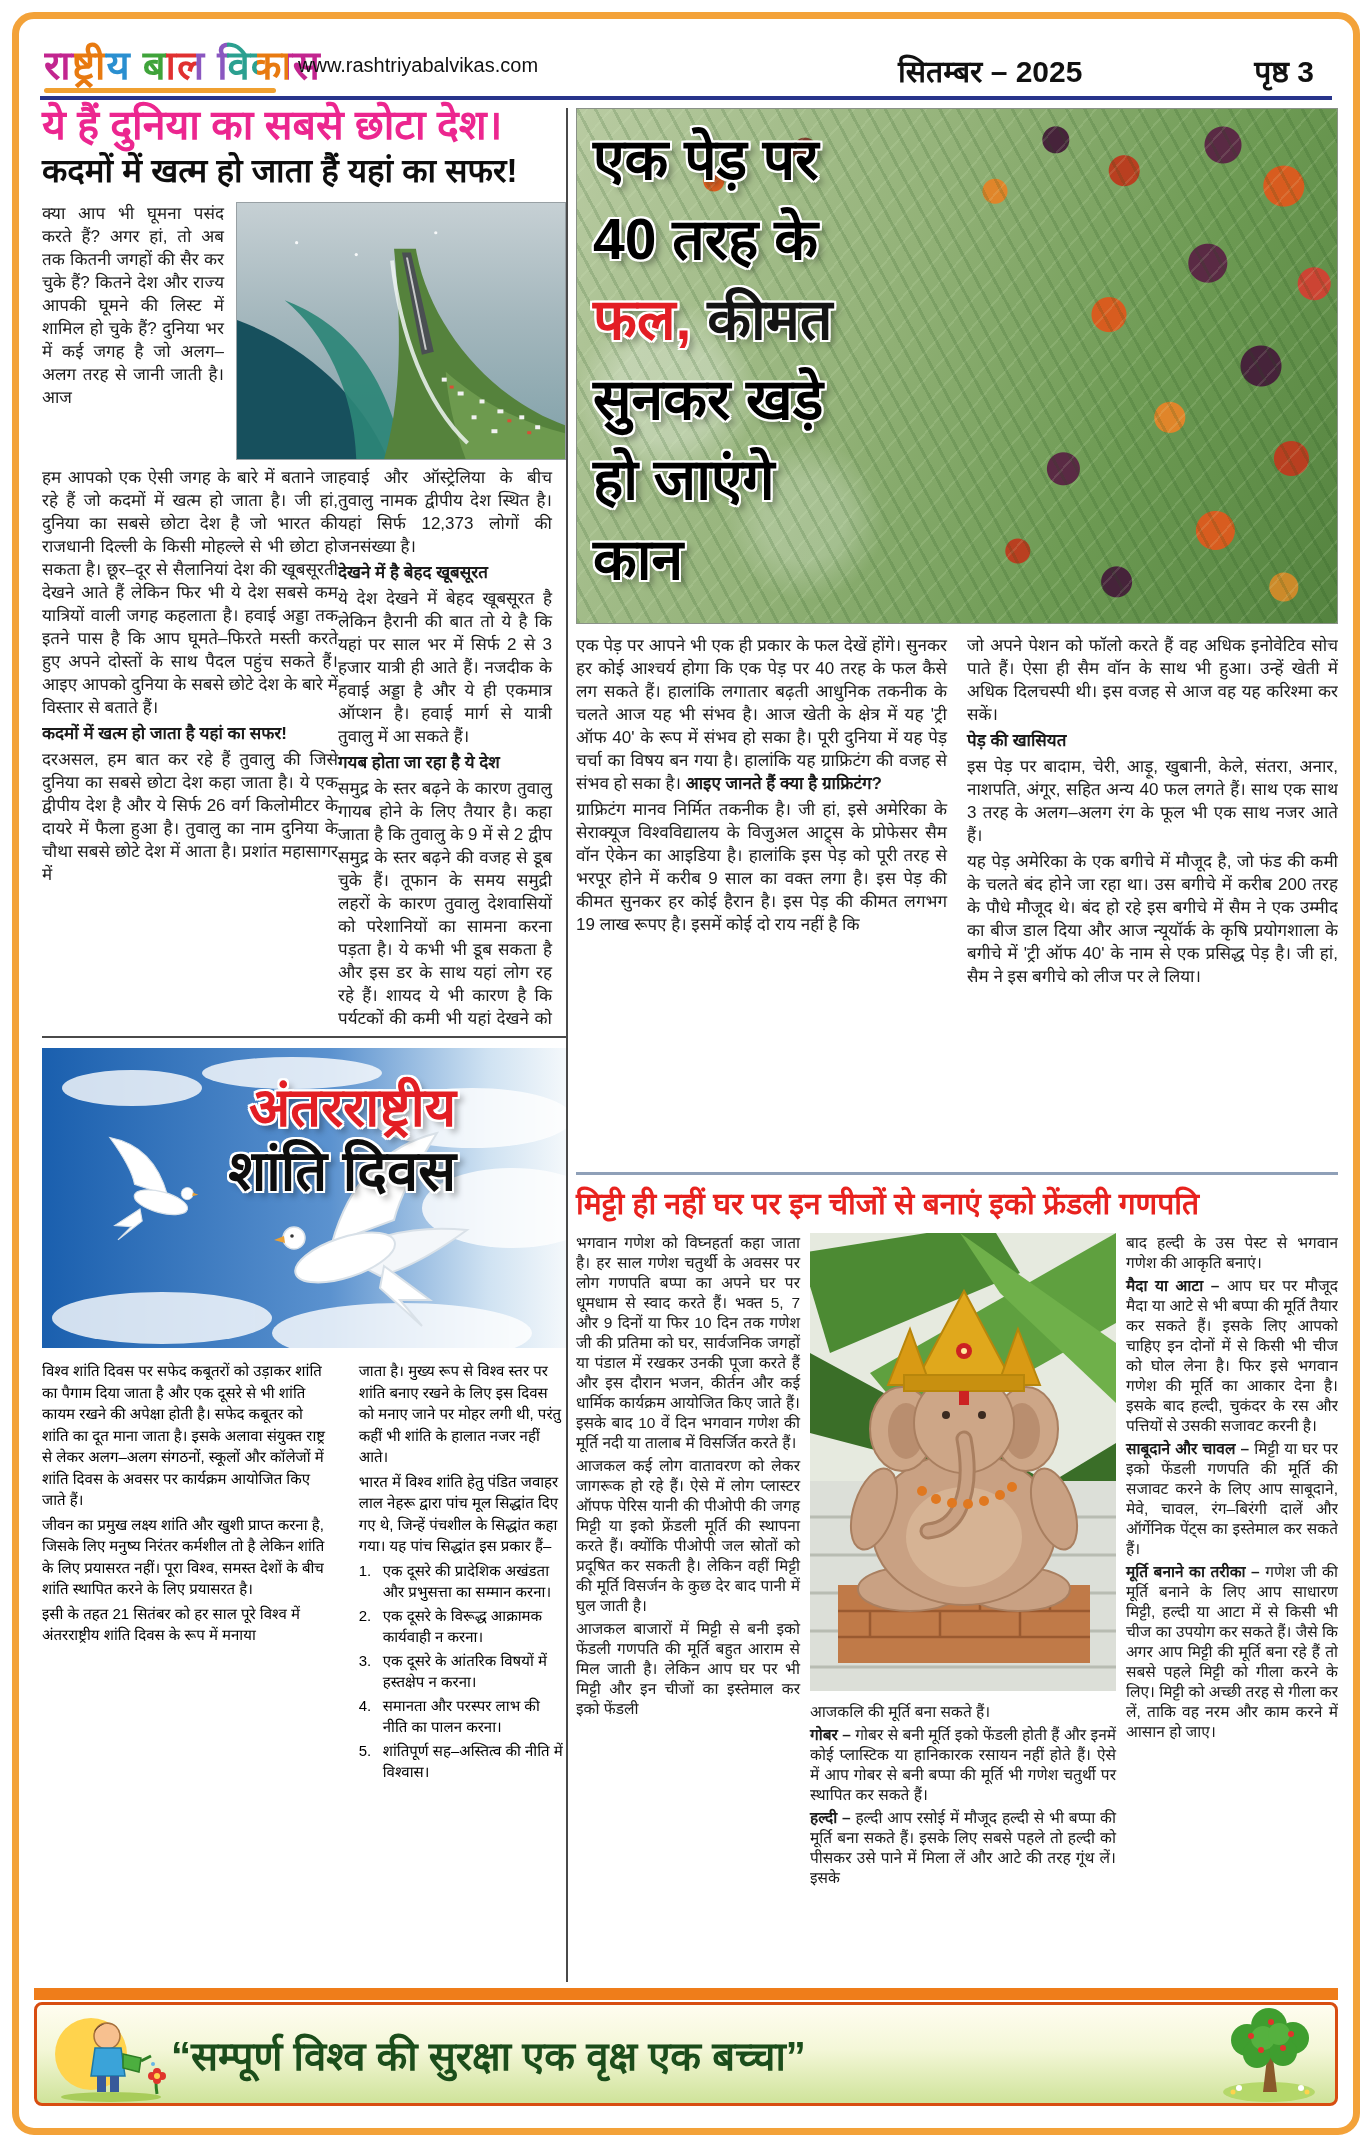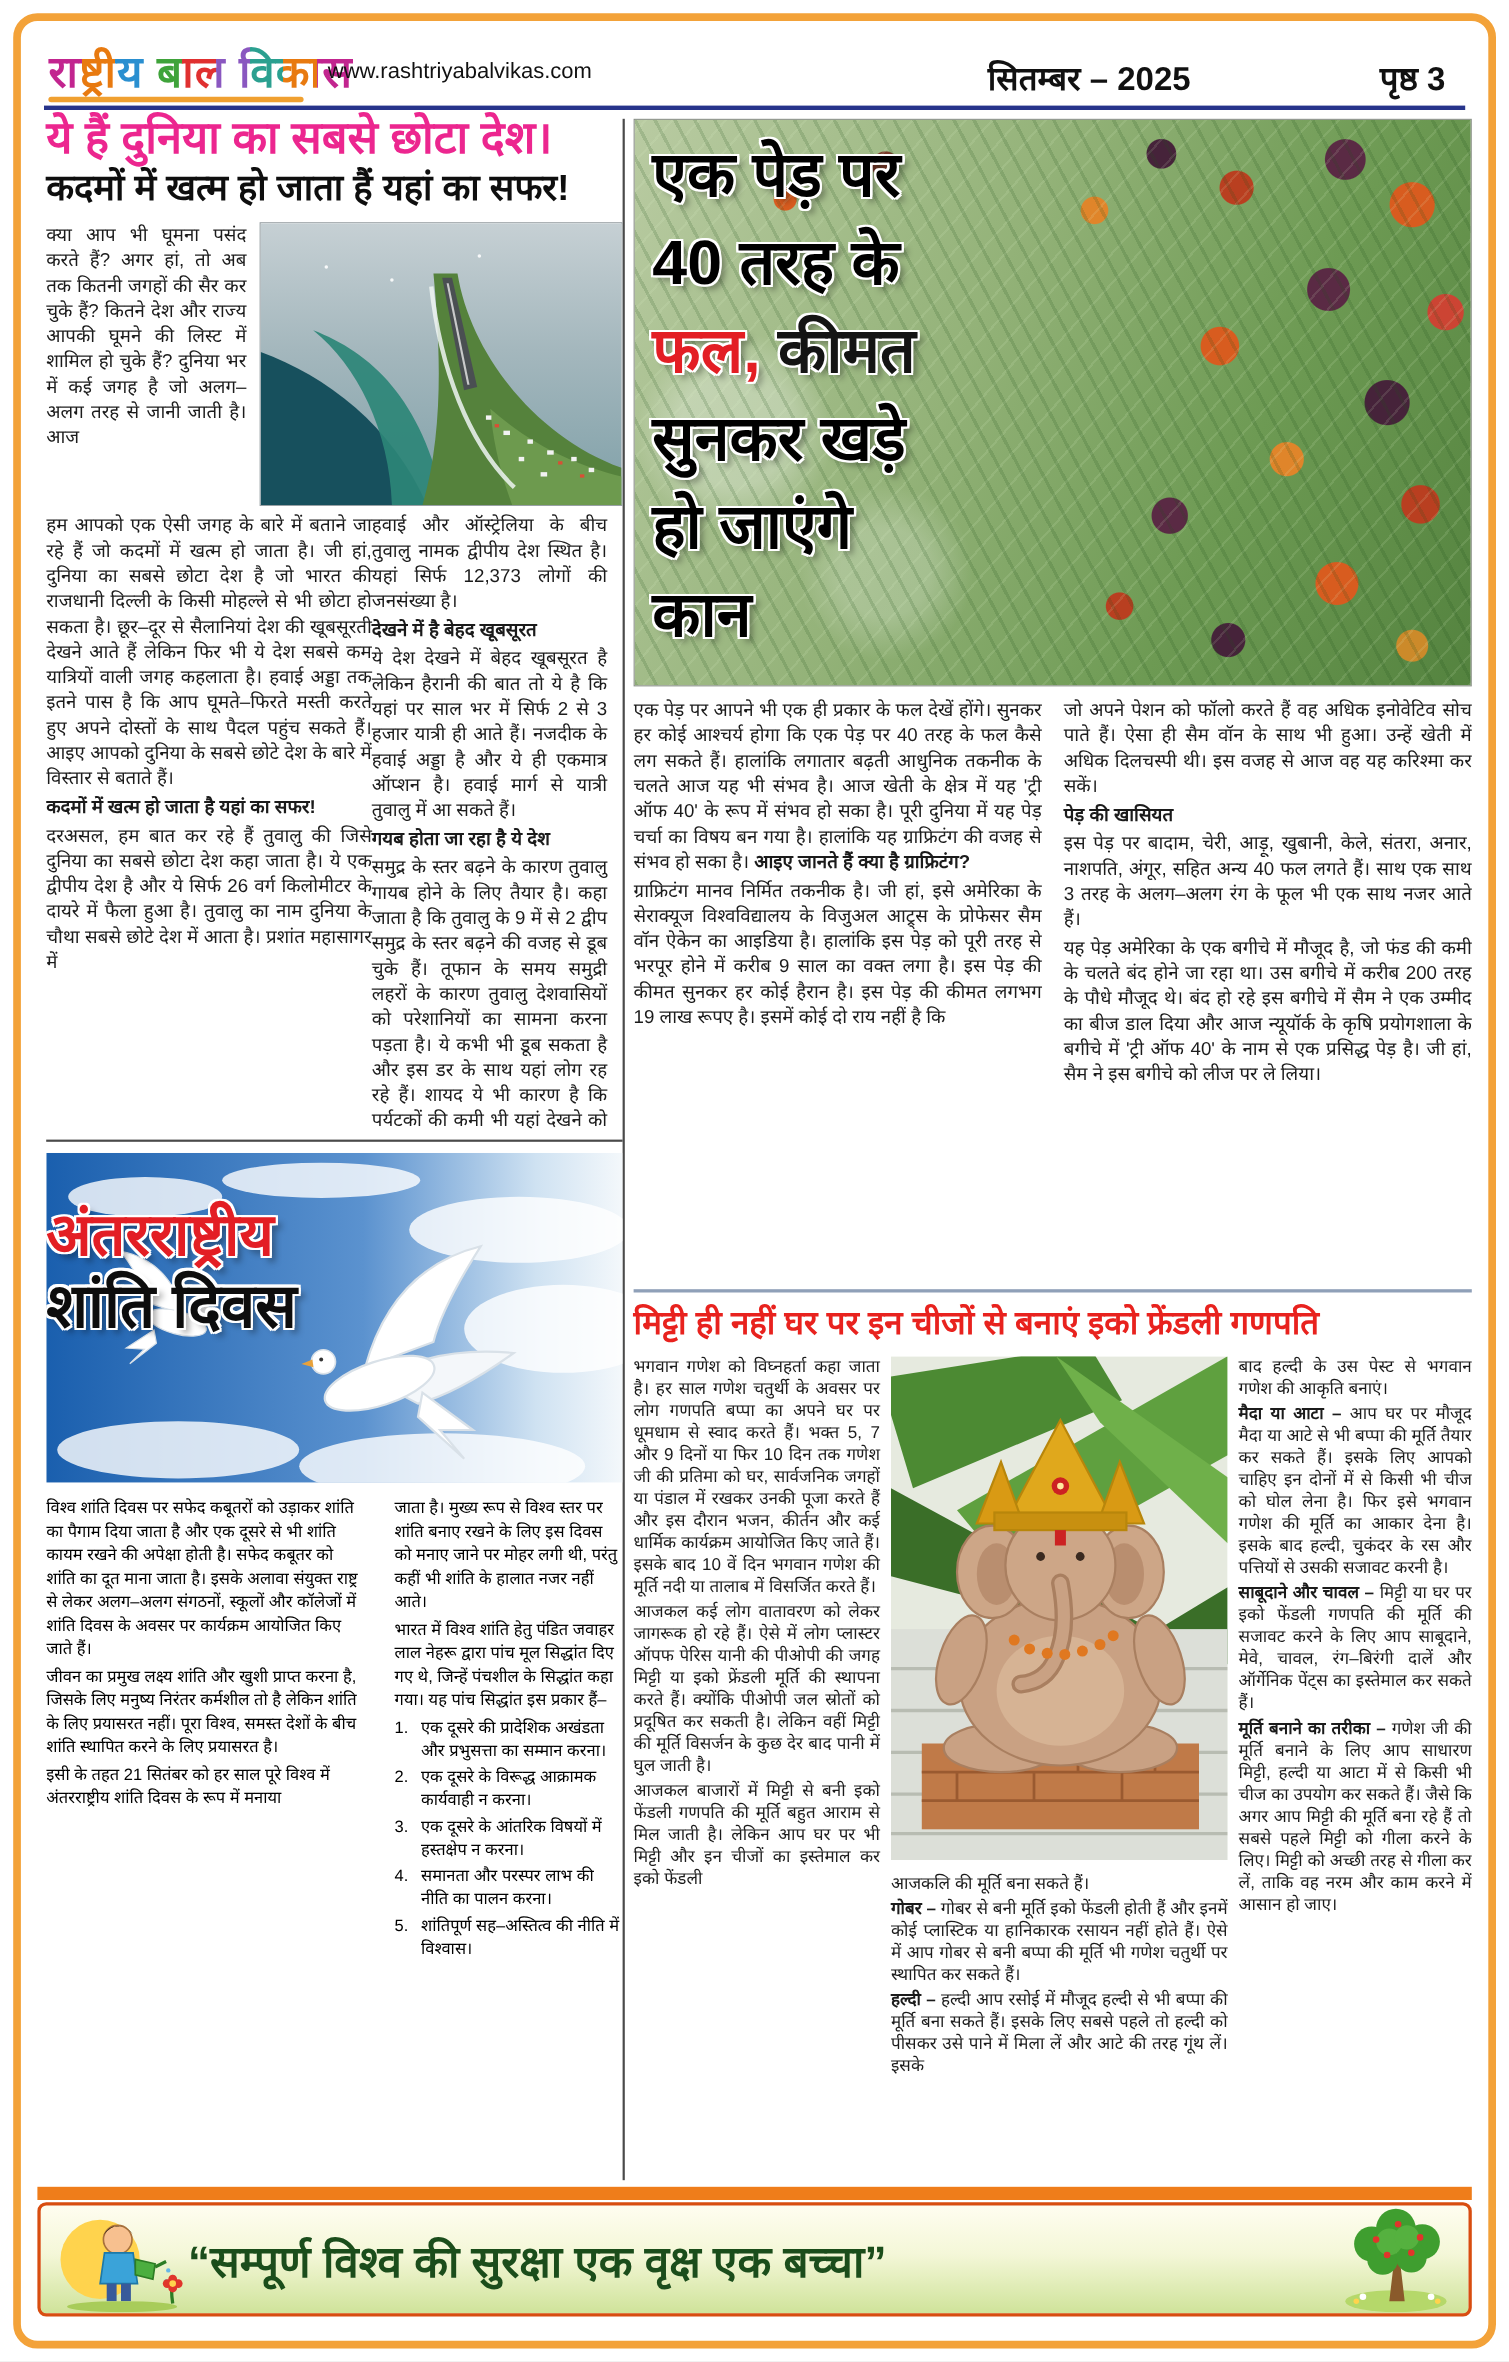--- a/index.html
+++ b/index.html
@@ -30,21 +30,21 @@
   .t-title{color:#ec268f;font-size:41px;font-weight:bold;line-height:50px;white-space:nowrap;}
   .t-sub{color:#0e0e0e;font-size:33px;font-weight:bold;line-height:42px;white-space:nowrap;}
   .rowA{display:flex;gap:12px;margin-top:10px;}
   .introcell{width:182px;}
   .tuvafig{width:330px;height:258px;border:1px solid #98a0a4;box-sizing:border-box;flex:none;}
   .rowB{display:flex;margin-top:6px;height:560px;overflow:hidden;}
   .c300{width:296px;}
   .c212{width:214px;}
   .divider{height:2px;background:#4a4a4a;margin:10px 0 10px;}
   .dovefig{position:relative;width:524px;height:300px;overflow:hidden;}
-  .dove-title{position:absolute;left:0;right:110px;top:44px;text-align:left;z-index:2;}
+  .dove-title{position:absolute;left:0;right:110px;top:28px;text-align:right;z-index:2;}
   .dt1{font-size:54px;font-weight:bold;color:#e31e24;line-height:62px;}
   .dt2{font-size:56px;font-weight:bold;color:#0d0d0d;line-height:66px;}
   .peace{display:flex;gap:30px;margin-top:12px;height:606px;overflow:hidden;font-size:15px;line-height:21.5px;}
   .pc1{width:296px;}
   .pc2{width:214px;}
   .li{display:flex;margin-top:2px;}
   .linum{width:24px;flex:none;}
   .litxt{flex:1;}
   .pp{margin-bottom:3px;}
 

